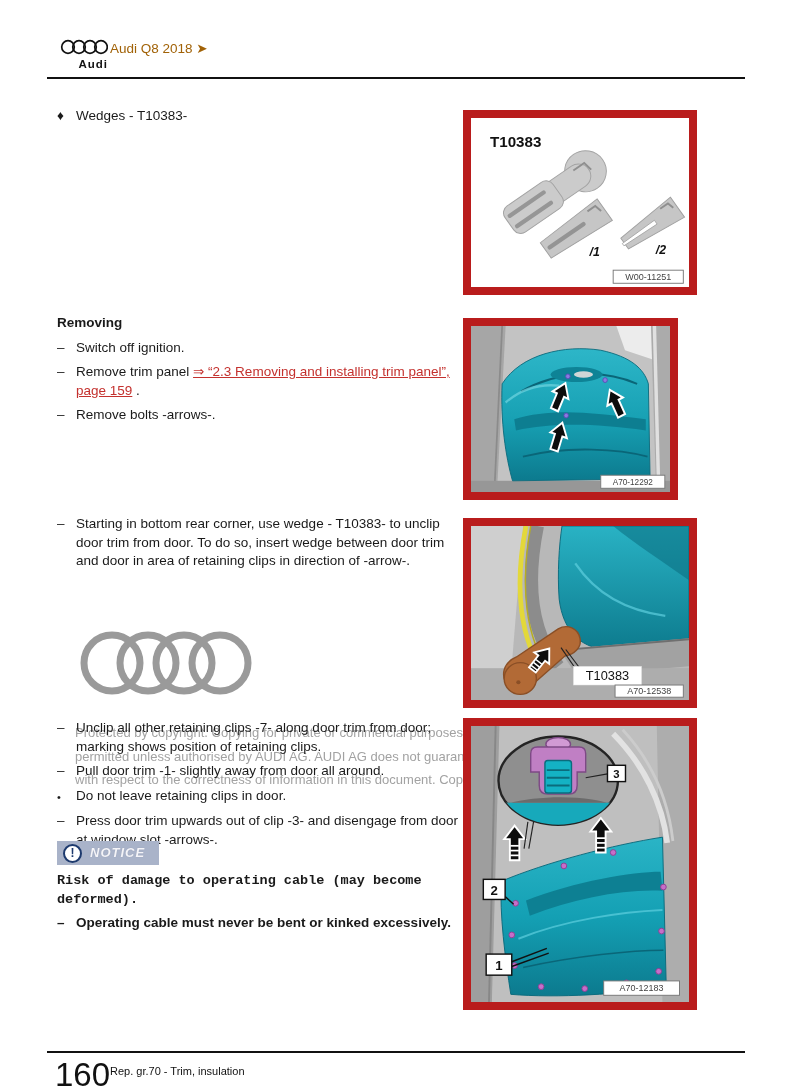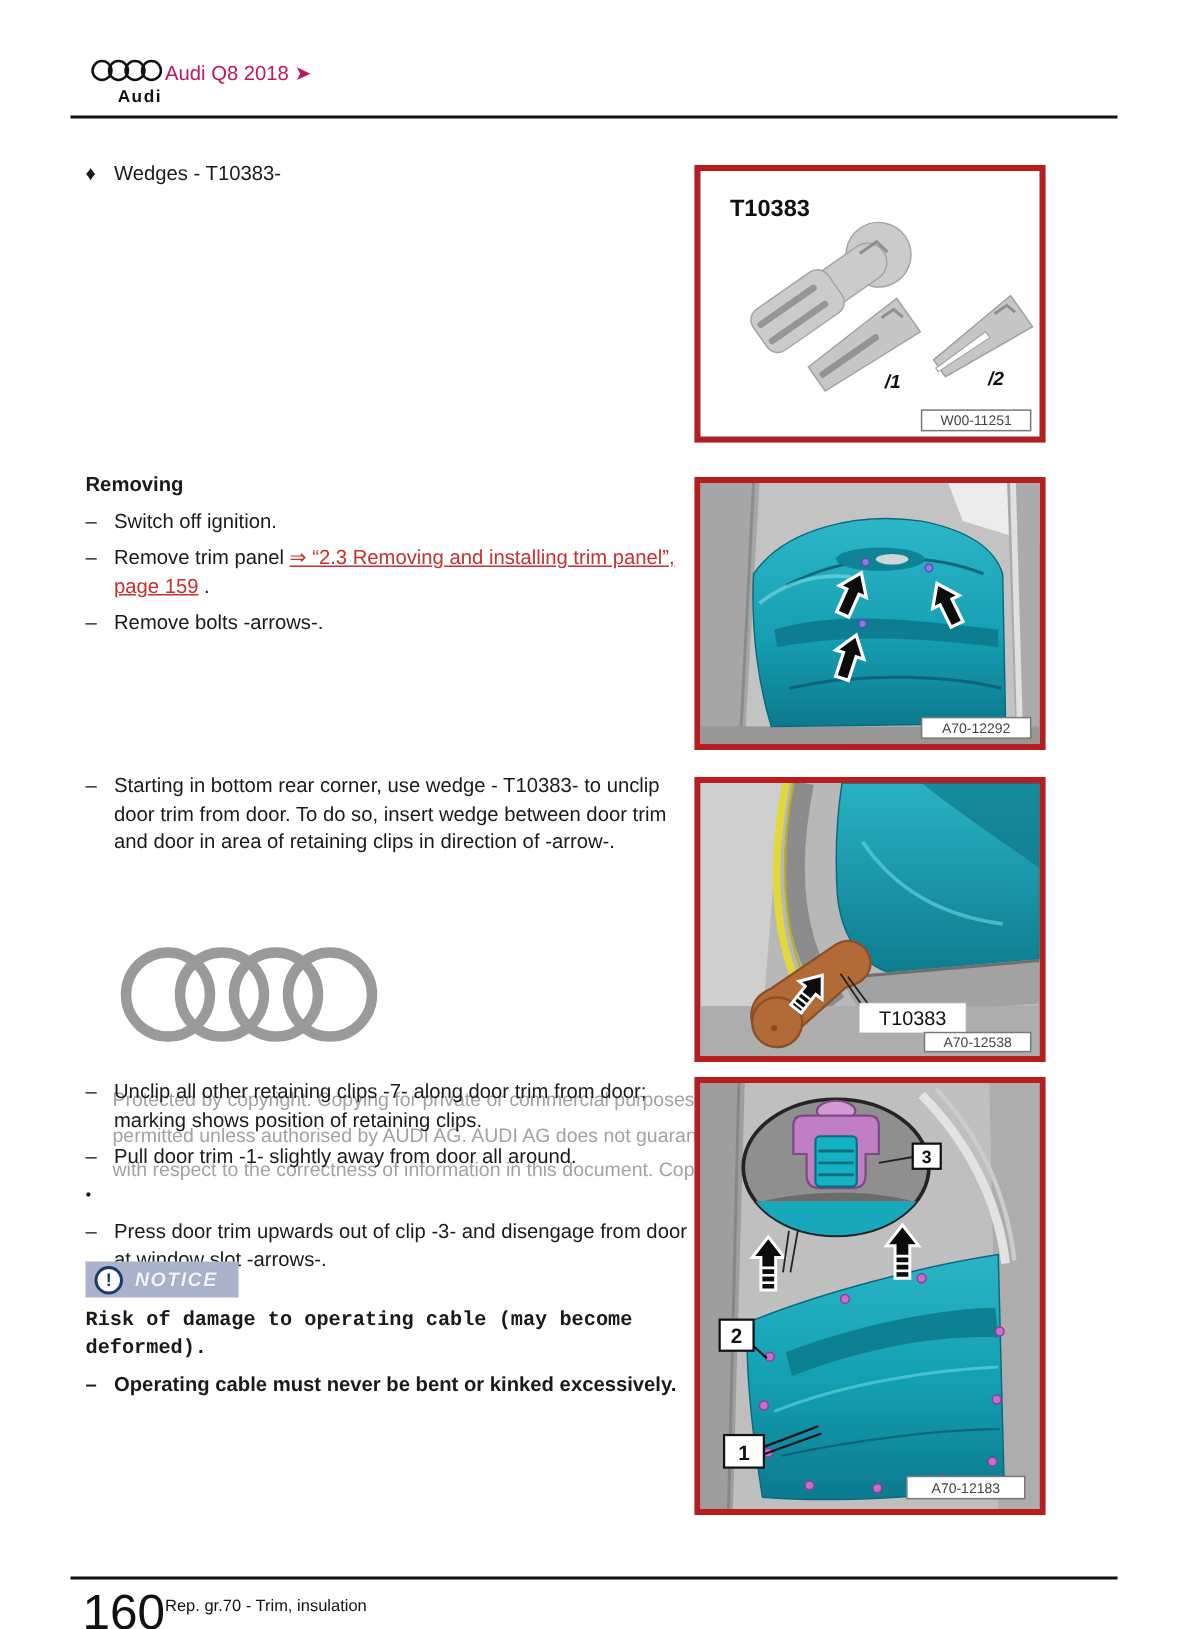--- a/index.html
+++ b/index.html
@@ -3,21 +3,21 @@
 <meta charset="utf-8">
 <style>
   html,body{margin:0;padding:0;}
   body{
     width:794px;height:1086px;position:relative;background:#ffffff;
     font-family:"Liberation Sans",sans-serif;color:#1a1a1a;overflow:hidden;
   }
   
   .header-logo{position:absolute;left:56px;top:39px;width:52px;text-align:right;}
   .header-wordmark{font-weight:bold;font-size:11.5px;letter-spacing:1px;color:#111;margin-top:-1px;}
-  .header-titles{position:absolute;left:110px;top:39px;font-size:13.5px;line-height:19px;color:#be185d;text-align:center;}
+  .header-titles{position:absolute;left:110px;top:39px;font-size:13.5px;line-height:19px;color:#a16207;text-align:center;}
   .header-rule{position:absolute;left:47px;top:77px;width:698px;height:2px;background:#111;}
   
   .tcol{width:406px;font-size:13.5px;line-height:18.5px;}
   .row{display:flex;margin-bottom:6px;}
   .marker{width:19px;flex:0 0 19px;}
   .bullet-dot{font-size:11px;padding-top:1px;}
   .bold{font-weight:bold;}
   .heading{font-weight:bold;font-size:13.5px;margin-bottom:6px;}
   a.reflink{color:#c4312e;text-decoration:underline;cursor:pointer;}
   
@@ -32,23 +32,23 @@
     background:#fff;color:#1d3a6e;font-weight:bold;font-size:12px;line-height:15px;
     text-align:center;flex:0 0 15px;}
   .notice-word{font-style:italic;font-weight:bold;font-size:13px;color:#f4f4f8;
     letter-spacing:1px;text-shadow:0 0 1px #8a94ab;text-align:right;}
   
   #wm-rings{position:absolute;left:80px;top:631px;z-index:0;}
   #wm-text{position:absolute;left:75px;top:721px;width:392px;overflow:hidden;z-index:1;
     color:#a2a2a2;font-size:13px;line-height:23.5px;}
   #wm-text div{white-space:nowrap;}
   
-  .fig{position:absolute;border:4px solid #b91c1c;background:#7dd3fc;box-sizing:border-box;z-index:3;}
+  .fig{position:absolute;border:8px solid #b91c1c;background:#fdba74;box-sizing:border-box;z-index:3;}
   #fig1{left:463px;top:110px;width:234px;height:185px;}
-  #fig2{left:463px;top:318px;width:234px;height:182px;}
+  #fig2{left:463px;top:318px;width:215px;height:182px;}
   #fig3{left:463px;top:518px;width:234px;height:190px;}
   #fig4{left:463px;top:718px;width:234px;height:292px;}
   .fig svg{display:block;width:100%;height:100%;}
   
   #footer-rule{position:absolute;left:47px;top:1051px;width:698px;height:2px;background:#111;}
   #footer-page{position:absolute;left:55px;top:1056px;font-size:33px;color:#111;}
   #footer-label{position:absolute;left:110px;top:1065px;font-size:11px;color:#111;}
 </style>
 </head>
 <body>
@@ -115,20 +115,21 @@
   <div class="row">
     <span class="marker">–</span>
     <span>Unclip all other retaining clips -7- along door trim from door; marking shows position of retaining clips.</span>
   </div>
   <div class="row">
     <span class="marker">–</span>
     <span>Pull door trim -1- slightly away from door all around.</span>
   </div>
   <div class="row">
     <span class="marker bullet-dot">•</span>
+    <span>Do not leave retaining clips in door.</span>
   </div>
   <div class="row">
     <span class="marker">–</span>
     <span>Press door trim upwards out of clip -3- and disengage from door at window slot -arrows-.</span>
   </div>
 </div>
 
 <div id="notice-block" class="tcol">
   <div class="notice-bar">
     <span class="notice-icon">!</span>

